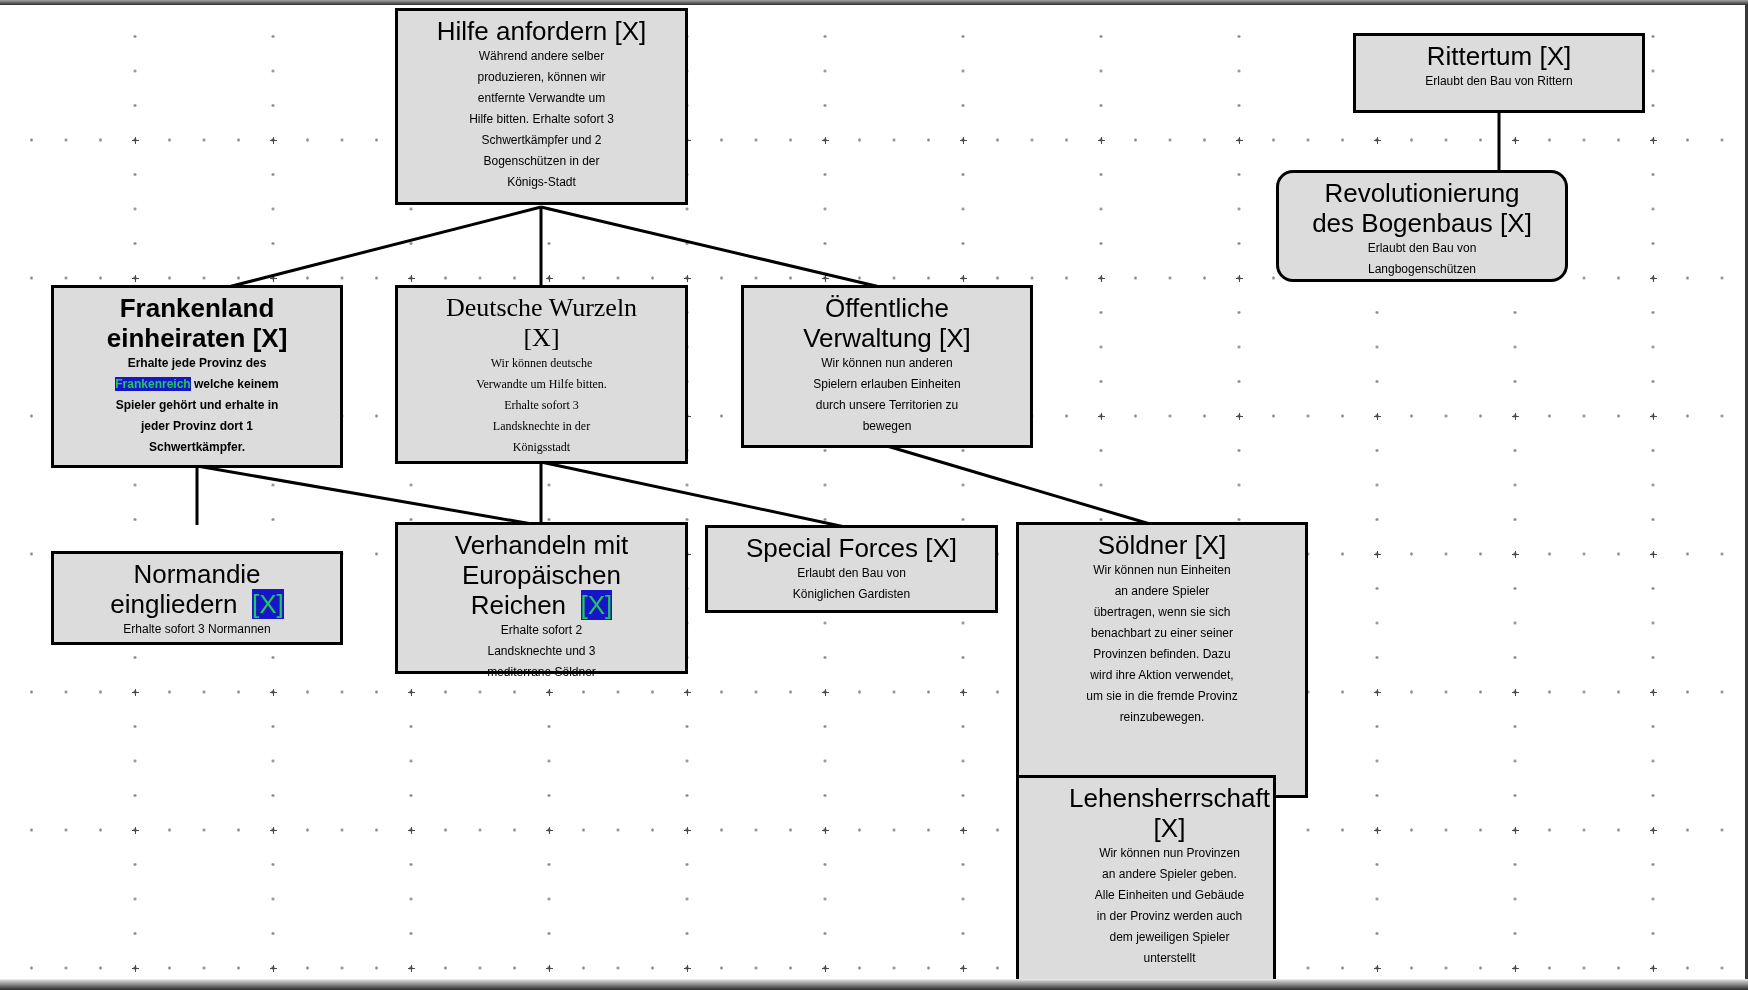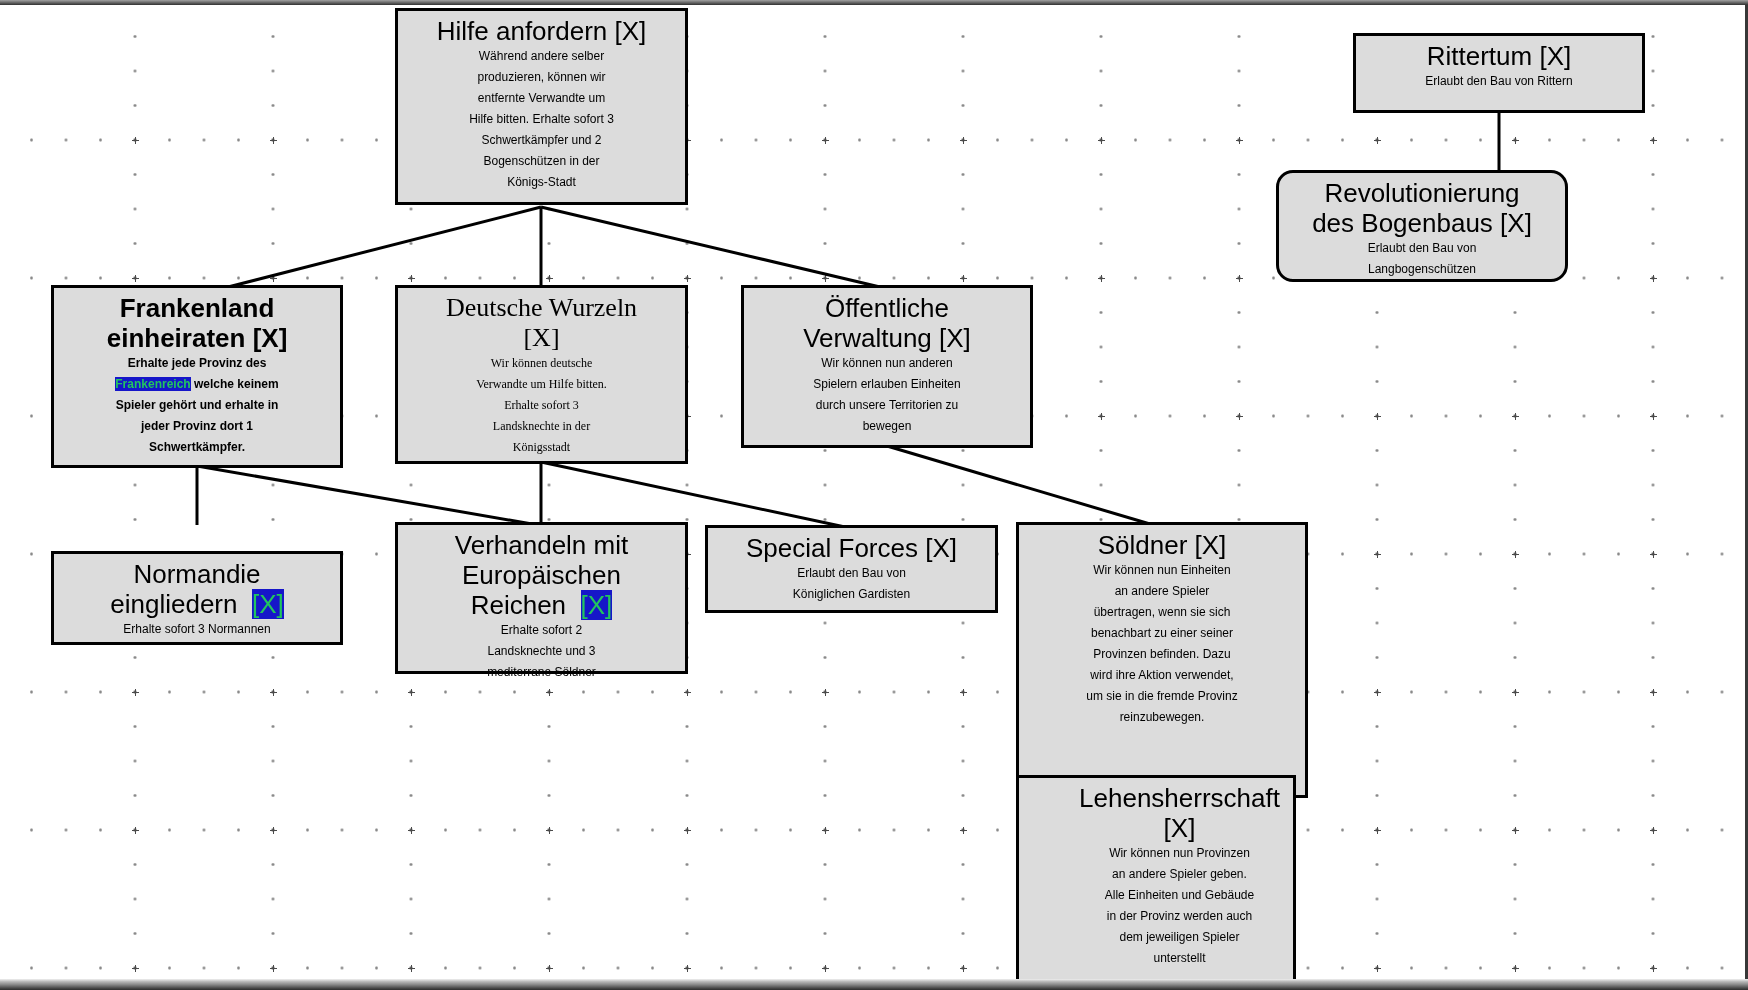--- a/index.html
+++ b/index.html
@@ -159,20 +159,20 @@
       <div class="desc"><span>Erhalte sofort 2</span><br><span>Landsknechte und 3</span><br><span>mediterrane Söldner</span></div>
     </div>
     <div class="node" style="left: 705px; top: 525px; width: 293px; height: 88px;">
       <div class="title"><span>Special Forces [X]</span></div>
       <div class="desc"><span>Erlaubt den Bau von</span><br><span>Königlichen Gardisten</span></div>
     </div>
     <div class="node" style="left: 1016px; top: 522px; width: 292px; height: 276px;">
       <div class="title"><span>Söldner [X]</span></div>
       <div class="desc"><span>Wir können nun Einheiten</span><br><span>an andere Spieler</span><br><span>übertragen, wenn sie sich</span><br><span>benachbart zu einer seiner</span><br><span>Provinzen befinden. Dazu</span><br><span>wird ihre Aktion verwendet,</span><br><span>um sie in die fremde Provinz</span><br><span>reinzubewegen.</span></div>
     </div>
-    <div class="node" style="left: 1016px; top: 775px; width: 280px; height: 215px; padding-left: 47px;">
+    <div class="node" style="left: 1016px; top: 775px; width: 260px; height: 215px; padding-left: 47px;">
       <div class="title"><span>Lehensherrschaft</span><br><span>[X]</span></div>
       <div class="desc"><span>Wir können nun Provinzen</span><br><span>an andere Spieler geben.</span><br><span>Alle Einheiten und Gebäude</span><br><span>in der Provinz werden auch</span><br><span>dem jeweiligen Spieler</span><br><span>unterstellt</span></div>
     </div>
   </div>
 <div id="top-edge"></div>
 <div id="right-edge"></div>
 <div id="bottom-edge"></div>
 
 </body></html>

